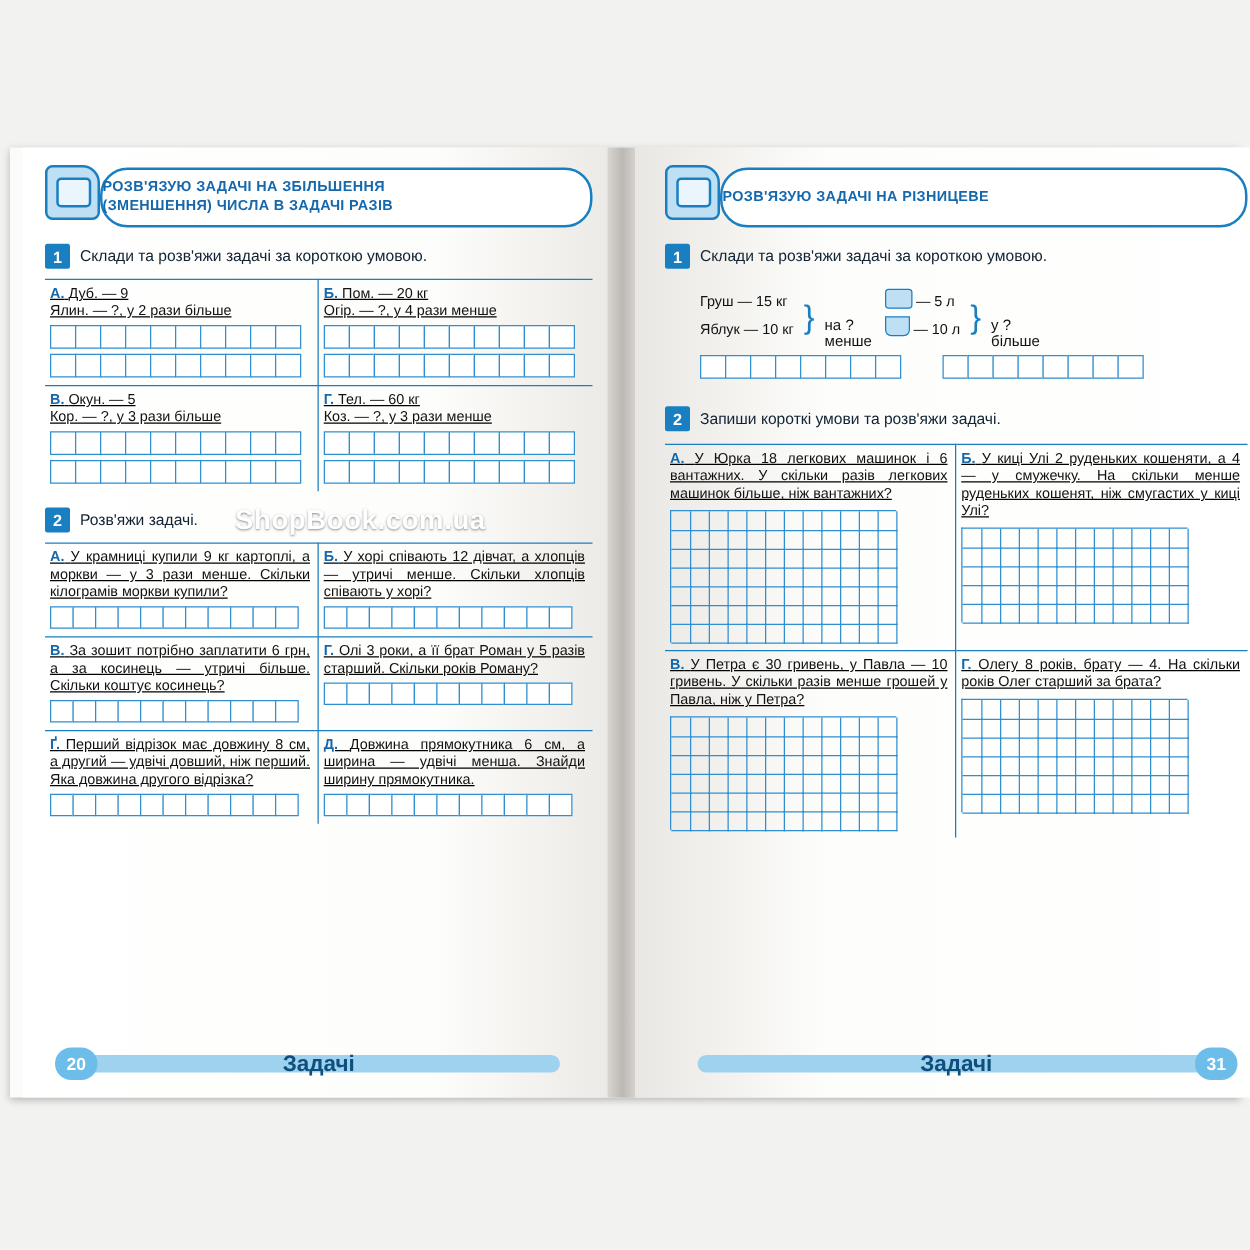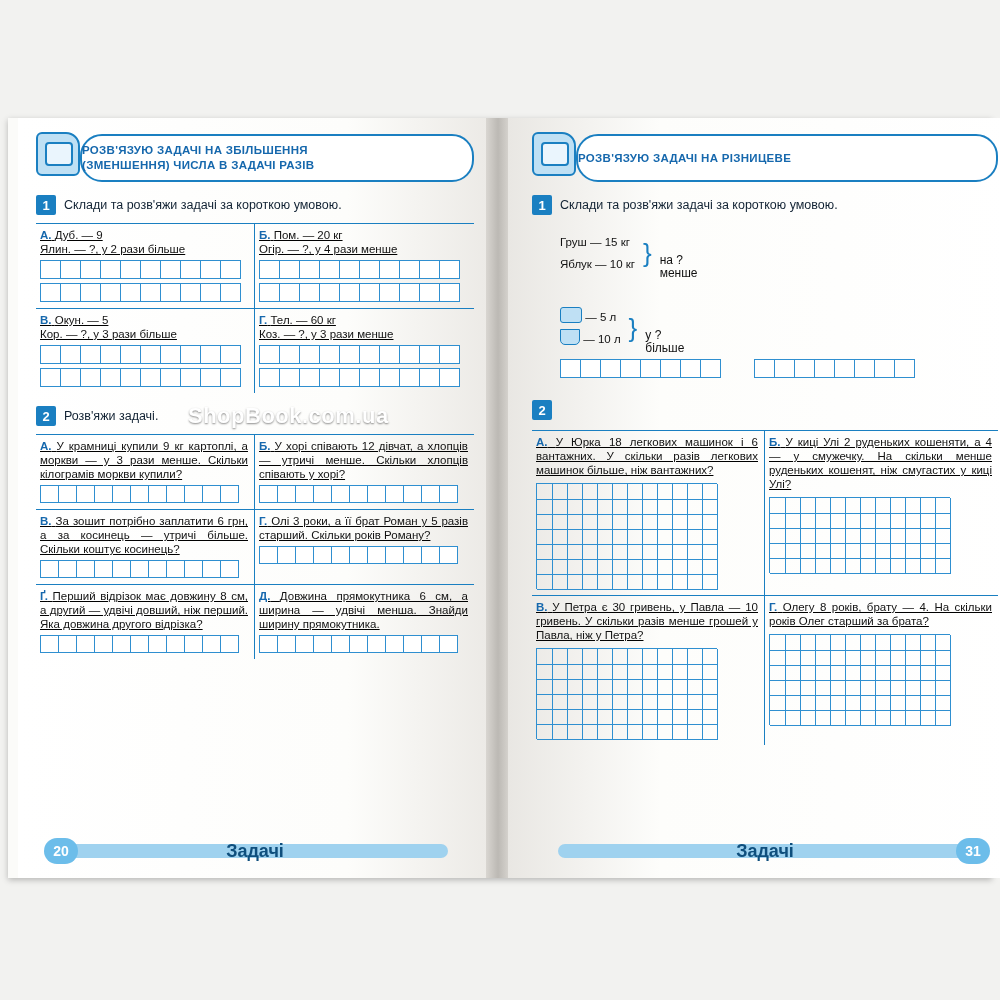--- a/index.html
+++ b/index.html
@@ -451,21 +451,21 @@
           </div>
           <div class="line">РОЗВ'ЯЗУЮ ЗАДАЧІ НА РІЗНИЦЕВЕ</div>
         </div>
 
         <div class="task">
           <div class="task-head">
             <div class="num">1</div>
             <div class="task-title">Склади та розв'яжи задачі за короткою умовою.</div>
           </div>
 
-          <div style="display:flex;gap:10px;margin-left:28px;flex-direction:column;">
+          <div style="display:flex;gap:10px;margin-left:28px;">
             <div class="cond">
               <div class="cond-col">
                 <div>Груш — 15 кг</div>
                 <div>Яблук — 10 кг</div>
               </div>
               <div class="brace">}</div>
               <div class="cond-note">
                 <div>на ?</div>
                 <div>менше</div>
               </div>
@@ -506,20 +506,21 @@
                 <div class="bx"></div>
                 <div class="bx"></div>
                 <div class="bx"></div>
             </div>
           </div>
         </div>
 
         <div class="task" style="margin-top:22px;">
           <div class="task-head">
             <div class="num">2</div>
+            <div class="task-title">Запиши короткі умови та розв'яжи задачі.</div>
           </div>
 
           <div class="grid2" style="margin-top:10px;">
             <div class="cell l">
               <div class="txt"><span class="lbl">А.</span>
                 <span>У Юрка 18 легкових машинок і 6 вантажних. У скільки разів легкових машинок більше, ніж вантажних?</span></div>
               <div class="sqgrid" style="grid-template-columns:repeat(12,15px);">
                 <div class="sq"></div>
                   <div class="sq"></div>
                   <div class="sq"></div>

